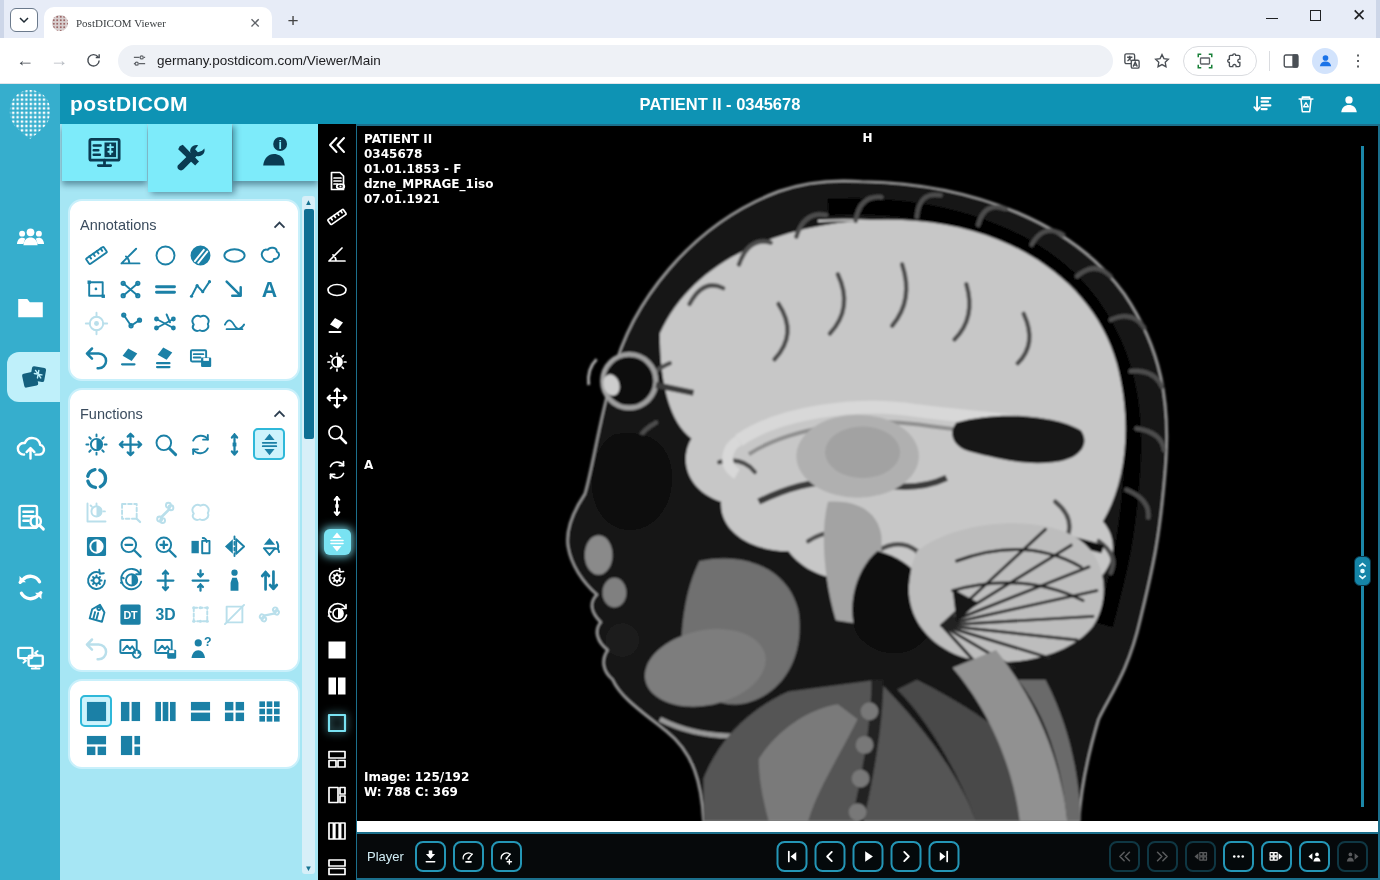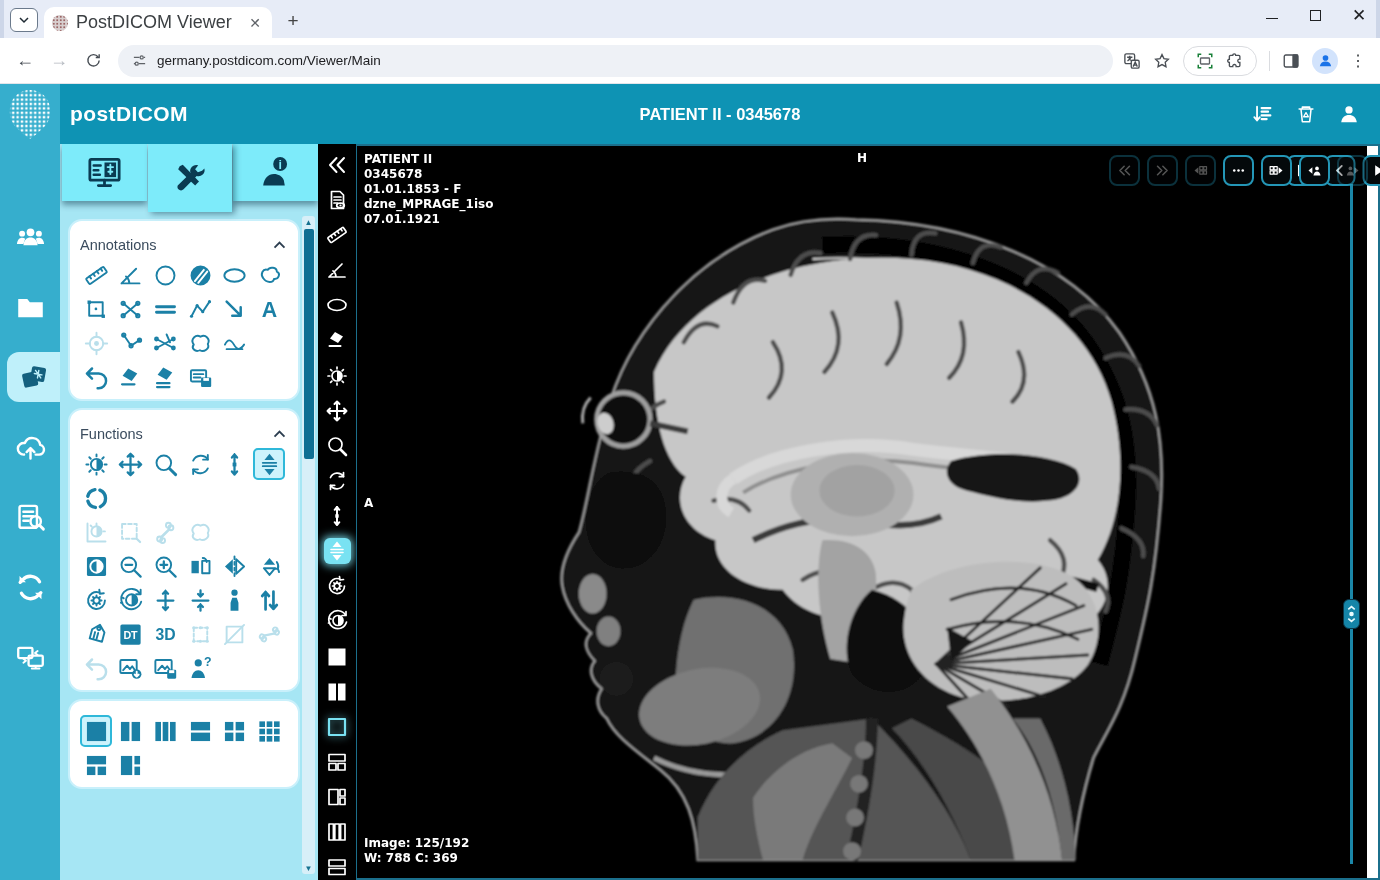--- a/index.html
+++ b/index.html
@@ -4,21 +4,21 @@
 <style>
   html,body{margin:0;padding:0;background:#0b2a38;}
   *{box-sizing:border-box;}
   .screen{width:1380px;height:880px;font-family:"Liberation Sans",sans-serif;overflow:hidden;background:#fff;position:relative;}
   
   .tabstrip{height:38px;background:#e7ecf7;display:flex;align-items:flex-end;position:relative;border-left:4px solid #cdd6e8;border-right:4px solid #cdd6e8;}
   .tab-search{width:28px;height:24px;margin:0 6px 6px 6px;border:1px solid #6b7a8c;border-radius:6px;background:#fff;display:flex;align-items:center;justify-content:center;color:#1f2a33;cursor:pointer;padding:0;}
   .tab-search svg{width:12px;height:12px;}
   .btab{width:228px;height:31px;background:#fff;border-radius:10px 10px 0 0;display:flex;align-items:center;padding:0 8px;gap:8px;}
   .favicon{width:16px;height:16px;border-radius:50%;background-color:#d8cfcf;background-image:radial-gradient(circle,#9a6464 30%,rgba(0,0,0,0) 34%);background-size:3.5px 3.5px;flex:0 0 16px;}
-  .btab-title{font-size:18px;color:#3c4043;flex:1;white-space:nowrap;overflow:hidden;}
+  .btab-title{font-size:11px;color:#3c4043;flex:1;white-space:nowrap;overflow:hidden;font-family:Liberation Serif, serif;}
   .btab-close{color:#5f6368;font-size:14px;width:18px;height:18px;border-radius:50%;display:flex;align-items:center;justify-content:center;cursor:pointer;}
   .newtab{width:26px;height:26px;margin:0 0 5px 8px;border:none;background:transparent;color:#444;font-size:19px;line-height:1;cursor:pointer;}
   .wincontrols{position:absolute;right:10px;top:8px;display:flex;gap:30px;align-items:center;color:#202124;}
   .wc{width:14px;height:14px;display:flex;align-items:center;justify-content:center;font-size:14px;cursor:pointer;}
   .wc-min{border-bottom:1.6px solid #202124;height:8px;width:12px;}
   .wc-max{border:1.6px solid #202124;width:11px;height:11px;}
   .wc-close{font-size:17px;}
   .btoolbar{height:46px;background:#fff;display:flex;align-items:center;padding:0 10px;gap:4px;border-bottom:1px solid #e2e5ea;}
   .navbtn{width:30px;height:30px;border:none;background:transparent;display:flex;align-items:center;justify-content:center;color:#454b52;font-size:18px;cursor:pointer;}
   .navbtn.fwd{color:#b6bac1;}
@@ -35,21 +35,21 @@
   .kebab{font-size:16px;letter-spacing:0;color:#3c4043;}
   
   .main{display:flex;height:796px;}
   .siderail{width:60px;background:var(--sidebar);display:flex;flex-direction:column;align-items:stretch;flex:0 0 60px;}
   .brainlogo{height:62px;display:flex;align-items:center;justify-content:center;}
   .side-items{margin-top:56px;display:flex;flex-direction:column;}
   .side-items .icell{height:50px;margin:10px 0;display:flex;align-items:center;justify-content:center;color:#fff;cursor:pointer;}
   .side-items .icell svg{width:31px;height:31px;}
   .side-items .icell.selected{background:#bff0fa;border-radius:12px 0 0 12px;margin-left:7px;color:#14607e;}
   .rightcol{flex:1;display:flex;flex-direction:column;min-width:0;}
-  .appheader{height:60px;background:var(--header);display:flex;align-items:center;position:relative;color:#fff;}
+  .appheader{height:40px;background:var(--header);display:flex;align-items:center;position:relative;color:#fff;}
   .logo{font-size:21px;font-weight:bold;letter-spacing:.4px;margin-left:10px;}
   .apptitle{position:absolute;left:50%;transform:translateX(-50%);font-size:16.5px;font-weight:bold;}
   .header-actions{position:absolute;right:18px;display:flex;gap:17px;}
   .header-actions .icell{width:26px;height:26px;color:#fff;display:flex;align-items:center;justify-content:center;cursor:pointer;}
   .header-actions .icell svg{width:22px;height:22px;}
   .workspace{flex:1;display:flex;min-height:0;}
   
   .panel{width:258px;flex:0 0 258px;background:var(--panel);position:relative;overflow:hidden;}
   .ptabs{display:flex;gap:1px;padding-left:2px;height:68px;align-items:flex-start;}
   .ptabs .icell{width:85px;height:57px;background:var(--tab);display:flex;align-items:center;justify-content:center;color:#0a3b52;box-shadow:0 4px 6px rgba(0,45,65,.45);cursor:pointer;}
@@ -70,28 +70,28 @@
   .pscroll .arr.up{top:0;}
   .pscroll .arr.down{bottom:0;}
   .pscroll .thumb{position:absolute;left:1.5px;width:10px;top:13px;height:230px;background:#0e6f93;border-radius:2px;}
   
   .vtoolbar{width:38px;flex:0 0 38px;background:#000;display:flex;flex-direction:column;align-items:center;padding-top:8px;gap:9.5px;}
   .vtoolbar .icell{width:27px;height:27px;display:flex;align-items:center;justify-content:center;color:#fff;cursor:pointer;border-radius:6px;}
   .vtoolbar .icell svg{width:24px;height:24px;}
   .vtoolbar .icell.selected{background:#79e2f2;box-shadow:0 0 9px 2px rgba(121,226,242,.85);}
   .vtoolbar .icell.accent{color:#79e2f2;filter:drop-shadow(0 0 4px rgba(121,226,242,.9));}
   
-  .stage{flex:1;display:flex;flex-direction:row;border:2px solid var(--vborder);border-left-width:1px;min-width:0;gap:11px;}
+  .stage{flex:1;display:flex;flex-direction:column;border:2px solid var(--vborder);border-left-width:1px;min-width:0;gap:11px;}
   .viewport{flex:1;position:relative;background:#000;overflow:hidden;}
   .mri{position:absolute;left:0;top:0;width:100%;height:100%;}
   .ov{position:absolute;color:#fff;font-family:"DejaVu Sans",sans-serif;font-weight:bold;font-size:12px;line-height:15px;text-shadow:0 0 3px #000;}
   .ov-patient{left:7px;top:6px;}
   .ov-h{left:50%;top:5px;transform:translateX(-50%);}
   .ov-a{left:7px;top:50%;transform:translateY(-110%);}
-  .ov-counter{left:7px;bottom:12px;}
+  .ov-counter{left:7px;bottom:21px;}
   .imgslider{position:absolute;right:14px;top:20px;bottom:14px;width:3px;background:#1b87a8;}
   .imgslider .sthumb{position:absolute;top:62%;left:-7px;width:17px;height:30px;background:#1585a8;border:1px solid #0a3648;border-radius:6px;display:flex;align-items:center;justify-content:center;color:#eafcff;}
   .imgslider .sthumb svg{width:11px;height:22px;}
   
   .pbar{height:46px;background:#06090b;border-top:2px solid var(--vborder);position:relative;}
   .player-label{position:absolute;left:10px;top:50%;transform:translateY(-50%);color:#d2eef6;font-size:13px;font-weight:normal;}
   .pgroup{position:absolute;top:7px;display:flex;gap:7px;}
   .pgroup.left{left:58px;}
   .pgroup.transport{left:50%;transform:translateX(-50%);}
   .pgroup.rightg{right:10px;}

